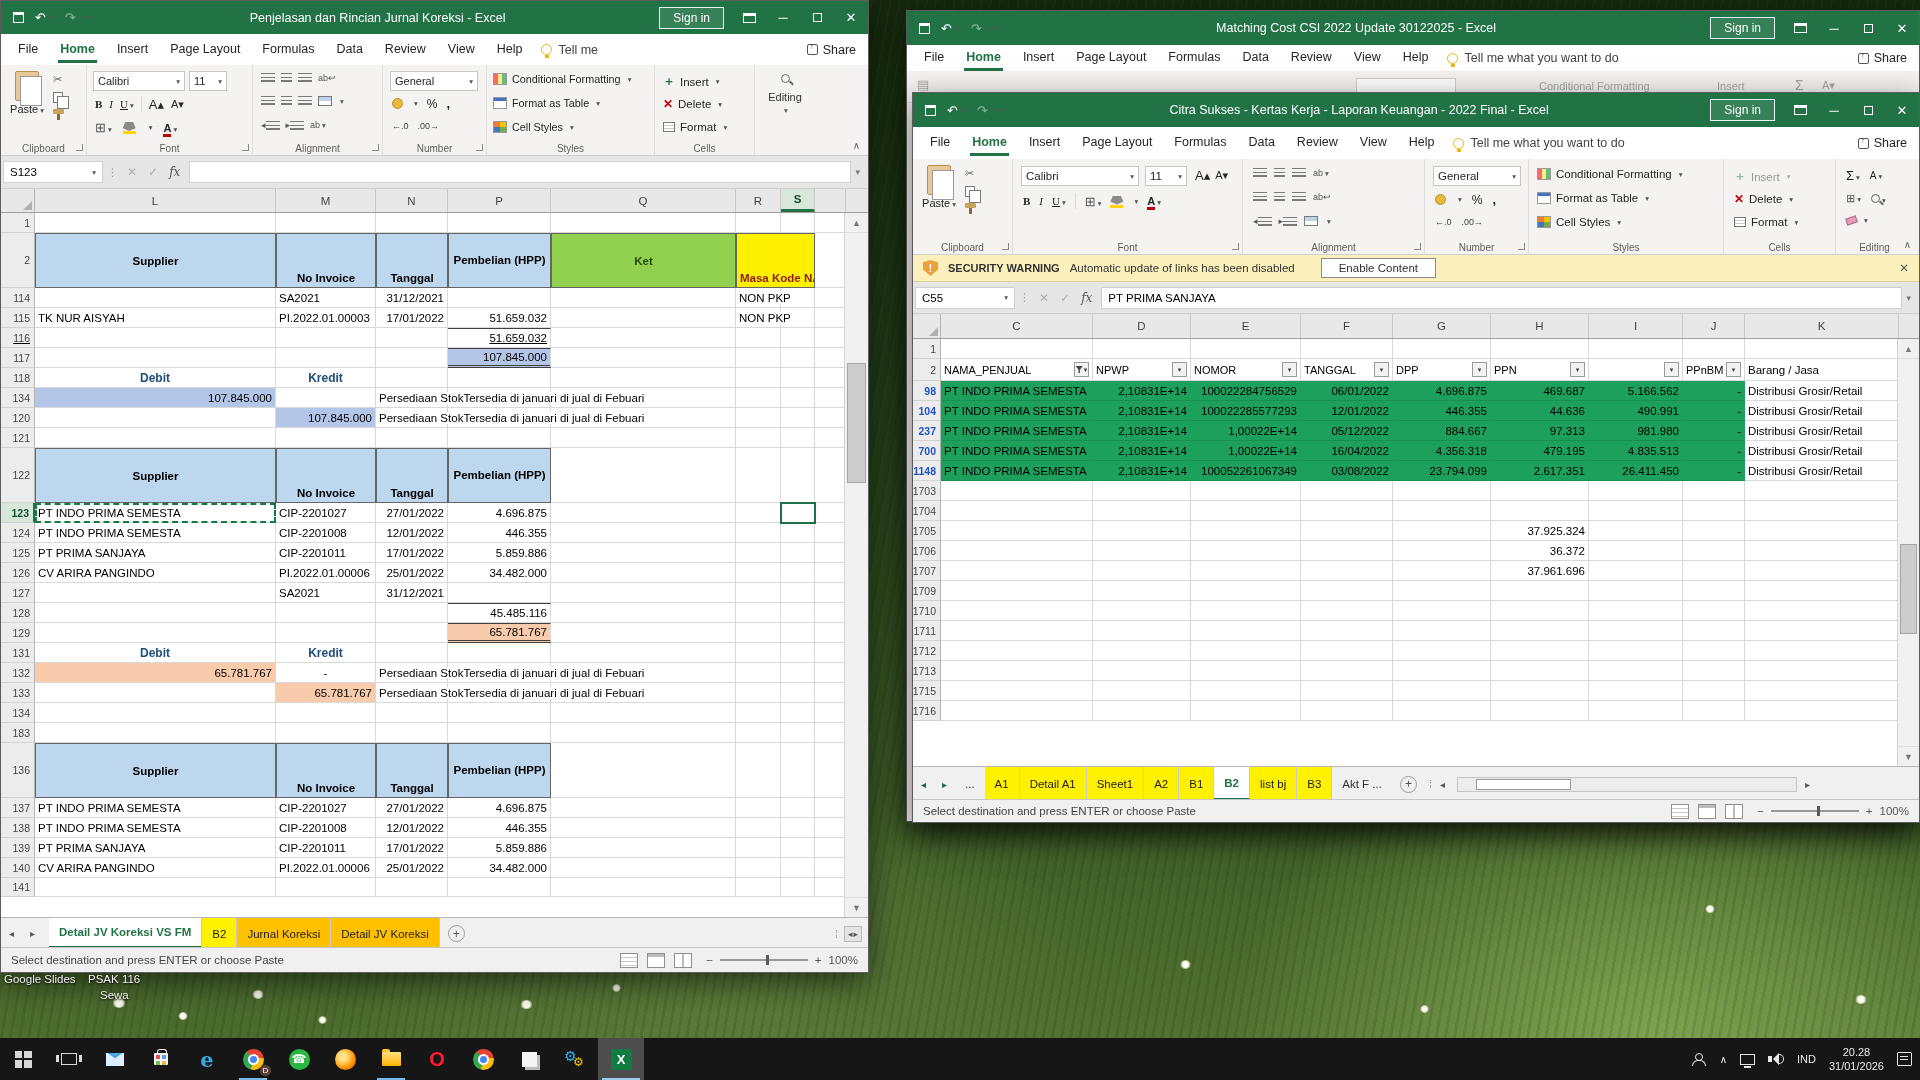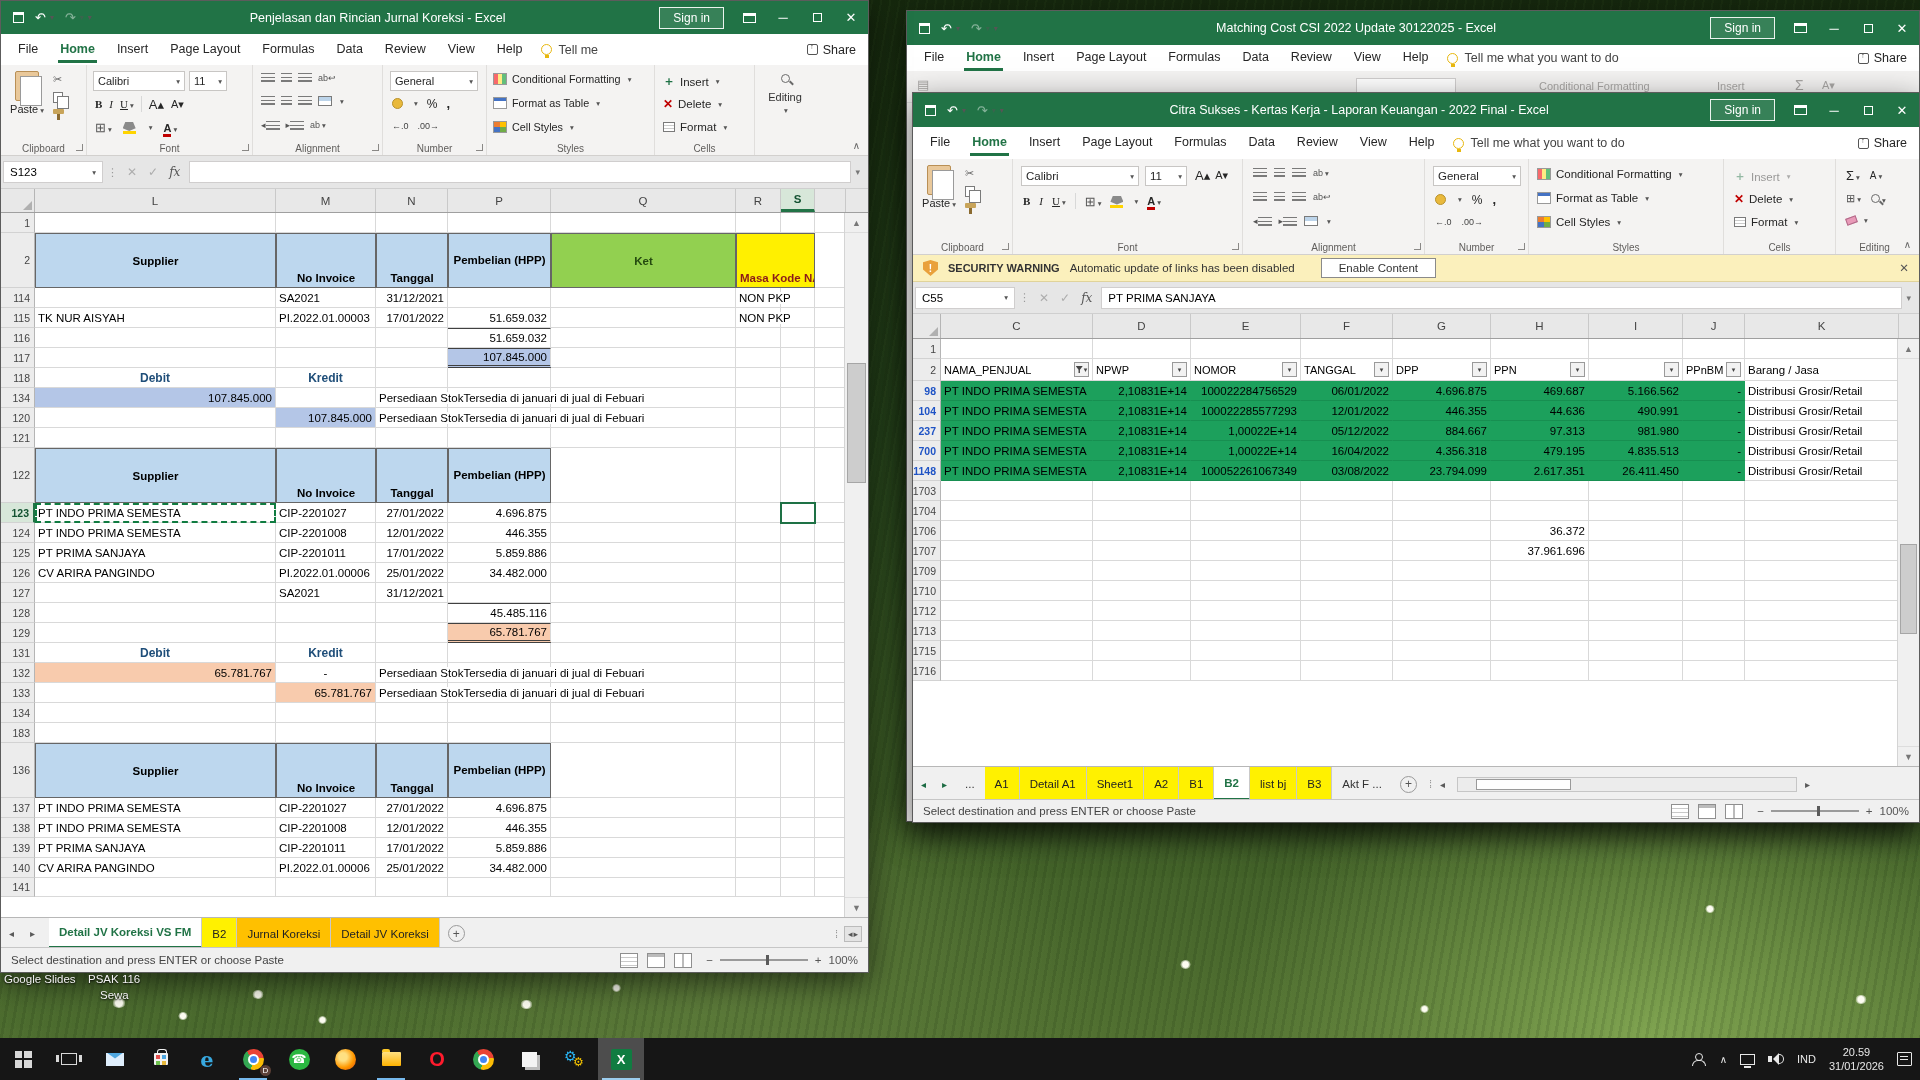--- a/index.html
+++ b/index.html
@@ -731,61 +731,87 @@
           <div class="cell" style="width: 98px;"></div>
           <div class="cell" style="width: 110px;"></div>
           <div class="cell" style="width: 92px;"></div>
           <div class="cell" style="width: 98px;"></div>
           <div class="cell" style="width: 98px;"></div>
           <div class="cell" style="width: 94px;"></div>
           <div class="cell" style="width: 62px;"></div>
           <div class="cell" style="width: 154px;"></div>
         </div>
         <div class="grow" style="height: 20px;">
-          <div class="rowhdr" style="width: 28px;">1706</div>
+          <div class="rowhdr" style="width: 28px;">1705</div>
           <div class="cell" style="width: 152px;"></div>
           <div class="cell" style="width: 98px;"></div>
           <div class="cell" style="width: 110px;"></div>
           <div class="cell" style="width: 92px;"></div>
           <div class="cell" style="width: 98px;"></div>
           <div class="cell ar" style="width: 98px;">
-            <span>36.372</span>
+            <span>37.925.324</span>
           </div>
           <div class="cell" style="width: 94px;"></div>
           <div class="cell" style="width: 62px;"></div>
           <div class="cell" style="width: 154px;"></div>
         </div>
         <div class="grow" style="height: 20px;">
-          <div class="rowhdr" style="width: 28px;">1707</div>
+          <div class="rowhdr" style="width: 28px;">1706</div>
           <div class="cell" style="width: 152px;"></div>
           <div class="cell" style="width: 98px;"></div>
           <div class="cell" style="width: 110px;"></div>
           <div class="cell" style="width: 92px;"></div>
           <div class="cell" style="width: 98px;"></div>
           <div class="cell ar" style="width: 98px;">
-            <span>37.961.696</span>
+            <span>36.372</span>
           </div>
           <div class="cell" style="width: 94px;"></div>
           <div class="cell" style="width: 62px;"></div>
           <div class="cell" style="width: 154px;"></div>
         </div>
         <div class="grow" style="height: 20px;">
-          <div class="rowhdr" style="width: 28px;">1709</div>
+          <div class="rowhdr" style="width: 28px;">1707</div>
           <div class="cell" style="width: 152px;"></div>
           <div class="cell" style="width: 98px;"></div>
           <div class="cell" style="width: 110px;"></div>
           <div class="cell" style="width: 92px;"></div>
           <div class="cell" style="width: 98px;"></div>
-          <div class="cell" style="width: 98px;"></div>
+          <div class="cell ar" style="width: 98px;">
+            <span>37.961.696</span>
+          </div>
           <div class="cell" style="width: 94px;"></div>
           <div class="cell" style="width: 62px;"></div>
           <div class="cell" style="width: 154px;"></div>
         </div>
         <div class="grow" style="height: 20px;">
+          <div class="rowhdr" style="width: 28px;">1709</div>
+          <div class="cell" style="width: 152px;"></div>
+          <div class="cell" style="width: 98px;"></div>
+          <div class="cell" style="width: 110px;"></div>
+          <div class="cell" style="width: 92px;"></div>
+          <div class="cell" style="width: 98px;"></div>
+          <div class="cell" style="width: 98px;"></div>
+          <div class="cell" style="width: 94px;"></div>
+          <div class="cell" style="width: 62px;"></div>
+          <div class="cell" style="width: 154px;"></div>
+        </div>
+        <div class="grow" style="height: 20px;">
           <div class="rowhdr" style="width: 28px;">1710</div>
+          <div class="cell" style="width: 152px;"></div>
+          <div class="cell" style="width: 98px;"></div>
+          <div class="cell" style="width: 110px;"></div>
+          <div class="cell" style="width: 92px;"></div>
+          <div class="cell" style="width: 98px;"></div>
+          <div class="cell" style="width: 98px;"></div>
+          <div class="cell" style="width: 94px;"></div>
+          <div class="cell" style="width: 62px;"></div>
+          <div class="cell" style="width: 154px;"></div>
+        </div>
+        <div class="grow" style="height: 20px;">
+          <div class="rowhdr" style="width: 28px;">1711</div>
           <div class="cell" style="width: 152px;"></div>
           <div class="cell" style="width: 98px;"></div>
           <div class="cell" style="width: 110px;"></div>
           <div class="cell" style="width: 92px;"></div>
           <div class="cell" style="width: 98px;"></div>
           <div class="cell" style="width: 98px;"></div>
           <div class="cell" style="width: 94px;"></div>
           <div class="cell" style="width: 62px;"></div>
           <div class="cell" style="width: 154px;"></div>
         </div>
@@ -1150,21 +1176,21 @@
           <div class="cell ar" style="width: 103px;">
             <span>51.659.032</span>
           </div>
           <div class="cell" style="width: 185px;"></div>
           <div class="cell spill" style="width: 45px;">
             <span class="spilltxt">NON PKP</span>
           </div>
           <div class="cell" style="width: 34px;"></div>
           <div class="cell" style="width: 31px;"></div>
         </div>
-        <div class="grow" style="height: 20px;">
+        <div class="grow" style="height: 20px; text-decoration: underline;">
           <div class="rowhdr" style="width: 34px;">116</div>
           <div class="cell" style="width: 241px;"></div>
           <div class="cell" style="width: 100px;"></div>
           <div class="cell" style="width: 72px;"></div>
           <div class="cell ar btop" style="width: 103px;">
             <span>51.659.032</span>
           </div>
           <div class="cell" style="width: 185px;"></div>
           <div class="cell" style="width: 45px;"></div>
           <div class="cell" style="width: 34px;"></div>
@@ -1650,18 +1676,18 @@
     </div>
     <div class="tray">
       <div class="pplic"></div>
       <div class="chev">∧</div>
       <div class="netic"></div>
       <div class="spkic">
         <span class="spkarc"></span>
       </div>
       <div>IND</div>
       <div class="clock">
-        <div>20.59</div>
+        <div>20.28</div>
         <div>31/01/2026</div>
       </div>
       <div class="acic"></div>
     </div>
   </div>
 
 </body></html>

